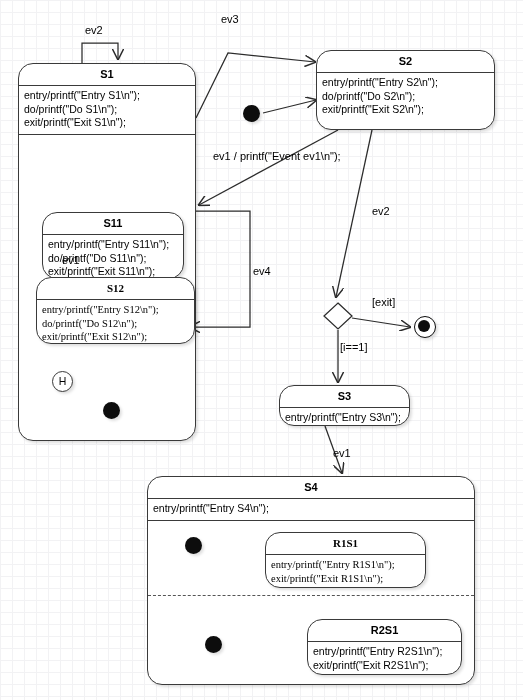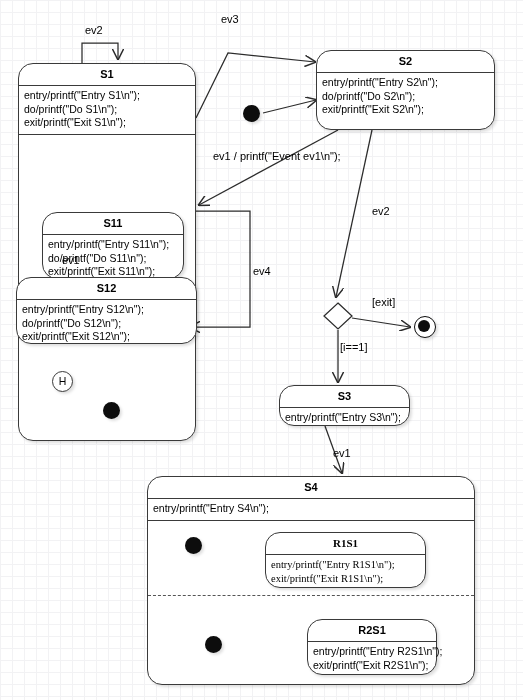--- a/index.html
+++ b/index.html
@@ -170,21 +170,21 @@
   </div>
 
   <div class="state" style="left:42px; top:180px; width:142px; height:67px;margin-top:32px;">
     <div class="state-name">S11</div>
     <div class="divider"></div>
     <div class="state-body">entry/printf("Entry S11\n");
 do/printf("Do S11\n");
 exit/printf("Exit S11\n");</div>
   </div>
 
-  <div class="state" style="left:16px; top:277px; width:181px; height:67px;">
+  <div class="state" style="left:36px; top:277px; width:159px; height:67px;font-family:Liberation Serif, serif;">
     <div class="state-name">S12</div>
     <div class="divider"></div>
     <div class="state-body">entry/printf("Entry S12\n");
 do/printf("Do S12\n");
 exit/printf("Exit S12\n");</div>
   </div>
 
   <div class="history-node" style="left:52px; top:371px;">H</div>
 
   <div class="init-node" style="left:103px; top:402px;"></div>
@@ -217,21 +217,21 @@
 
   <div class="state" style="left:265px; top:532px; width:161px; height:56px;font-family:Liberation Serif, serif;">
     <div class="state-name">R1S1</div>
     <div class="divider"></div>
     <div class="state-body">entry/printf("Entry R1S1\n");
 exit/printf("Exit R1S1\n");</div>
   </div>
 
   <div class="init-node" style="left:185px; top:537px;"></div>
 
-  <div class="state" style="left:307px; top:619px; width:130px; height:56px;">
+  <div class="state" style="left:307px; top:619px; width:155px; height:56px;">
     <div class="state-name">R2S1</div>
     <div class="divider"></div>
     <div class="state-body">entry/printf("Entry R2S1\n");
 exit/printf("Exit R2S1\n");</div>
   </div>
 
   <div class="init-node" style="left:205px; top:636px;"></div>
 
   <div class="edge-label" style="left:85px; top:24px;">ev2</div>
 

